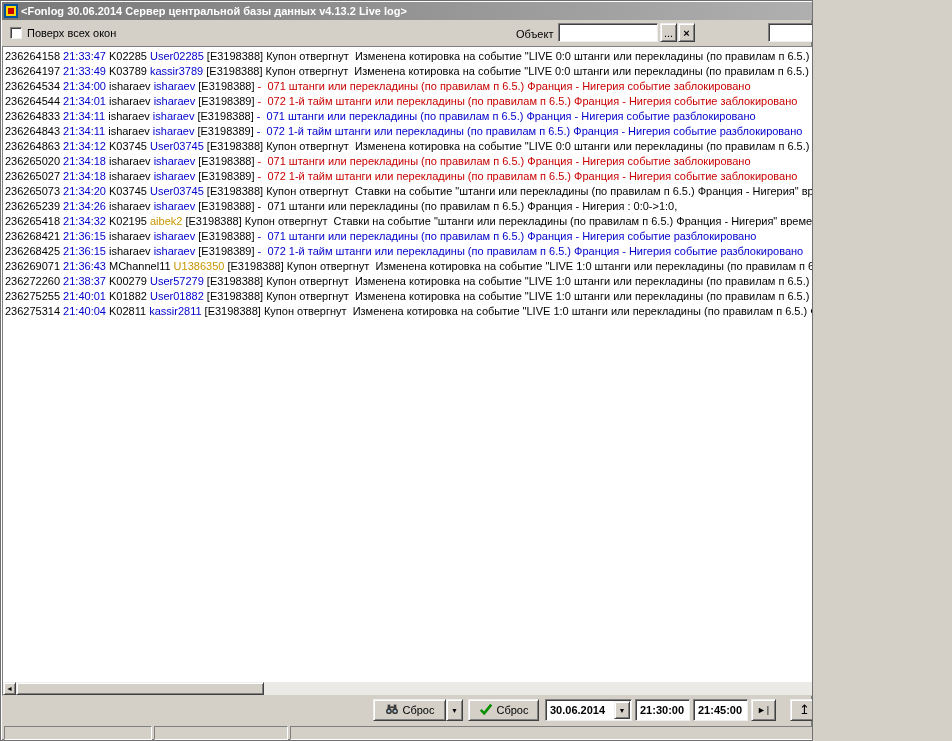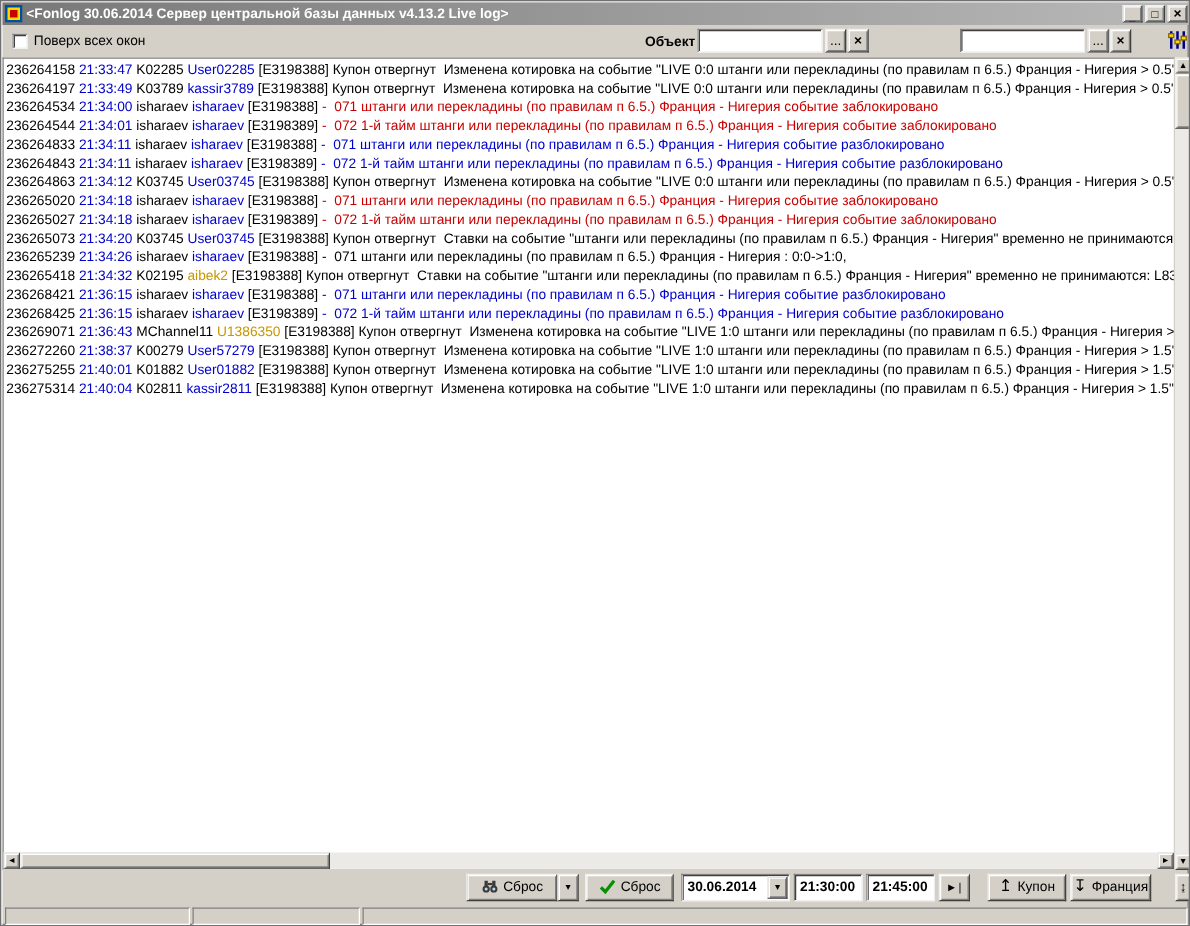--- a/index.html
+++ b/index.html
@@ -1,36 +1,36 @@
 <!DOCTYPE html>
 <html style="--c-black: #000000; --c-blue: #0000cc; --c-red: #c80000; --c-olive: #c79600;"><head>
 <meta charset="utf-8">
 <style>
   *{margin:0;padding:0;box-sizing:border-box;}
   html,body{width:952px;height:741px;overflow:hidden;background:#d4d0c8;}
   body{font-family:"Liberation Sans","DejaVu Sans",sans-serif;font-size:11px;color:#000;}
-  #window{position:relative;width:952px;height:741px;background:#d4d0c8;border:1px solid #707070;box-shadow:inset 1px 1px 0 #fff, inset -1px -1px 0 #808080;overflow:hidden;}
+  #window{position:relative;width:813px;height:741px;background:#d4d0c8;border:1px solid #707070;box-shadow:inset 1px 1px 0 #fff, inset -1px -1px 0 #808080;overflow:hidden;}
 
   
   .raised{background:#d4d0c8;border:1px solid;border-color:#efefef #404040 #404040 #efefef;box-shadow:inset 1px 1px 0 #fff, inset -1px -1px 0 #808080;cursor:default;}
   .edit{background:#fff;border:1px solid;border-color:#808080 #efefef #efefef #808080;box-shadow:inset 1px 1px 0 #404040;font-family:inherit;font-size:11px;color:#000;outline:none;}
 
   
   #titlebar{position:absolute;top:1px;left:1px;width:950px;height:18px;background:linear-gradient(to right,#787878,#b9b9b9);display:flex;align-items:center;padding:0 2px;}
   .app-icon{width:14px;height:14px;margin-right:3px;flex:0 0 auto;}
   .title-text{flex:1;color:#fff;font-weight:bold;font-size:11px;white-space:nowrap;overflow:hidden;}
   .tb-btn{width:16px;height:14px;margin-left:2px;font-size:9px;text-align:center;line-height:12px;color:#000;flex:0 0 auto;}
   .tb-btn.min span{position:relative;top:2px;font-weight:bold;}
   .tb-btn.close{font-size:11px;font-weight:bold;line-height:13px;}
 
   
   #toolbar{position:absolute;top:19px;left:1px;width:950px;height:26px;}
   .cb{position:absolute;left:8px;top:7px;width:12px;height:12px;background:#fff;border:1px solid;border-color:#808080 #efefef #efefef #808080;box-shadow:inset 1px 1px 0 #404040;}
   .cb-label{position:absolute;left:25px;top:7px;}
-  .lbl{font-weight:bold;}
+  .lbl{font-weight:normal;}
   .lbl-obj{position:absolute;left:514px;top:8px;}
   .inp-obj{position:absolute;left:556px;top:3px;width:100px;height:19px;padding-left:3px;}
   .btn-obj-browse{position:absolute;left:658px;top:3px;width:17px;height:19px;font-size:9px;}
   .btn-obj-clear{position:absolute;left:676px;top:3px;width:17px;height:19px;font-size:11px;font-weight:bold;}
   .lbl-arm{position:absolute;left:680px;top:8px;margin-top:44px;}
   .inp-arm{position:absolute;left:766px;top:3px;width:100px;height:19px;padding-left:3px;}
   .btn-arm-browse{position:absolute;left:868px;top:3px;width:17px;height:19px;font-size:9px;}
   .btn-arm-clear{position:absolute;left:886px;top:3px;width:17px;height:19px;font-size:11px;font-weight:bold;}
   .sliders{position:absolute;left:932px;top:4px;width:16px;height:16px;}
 

